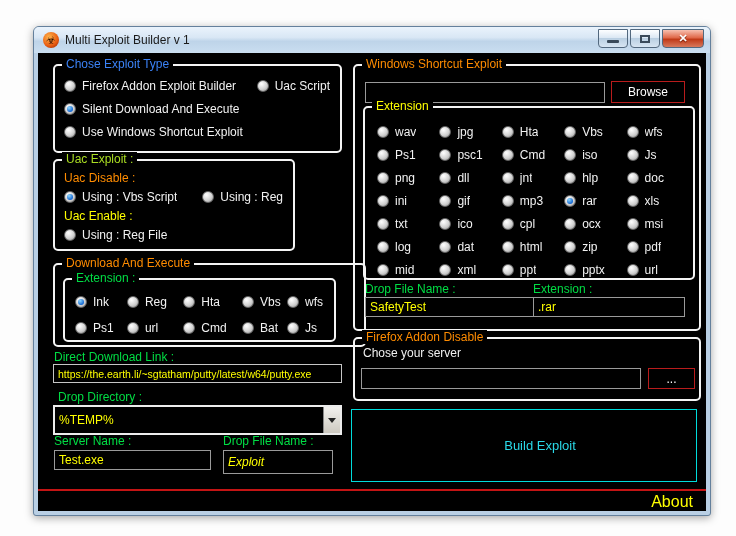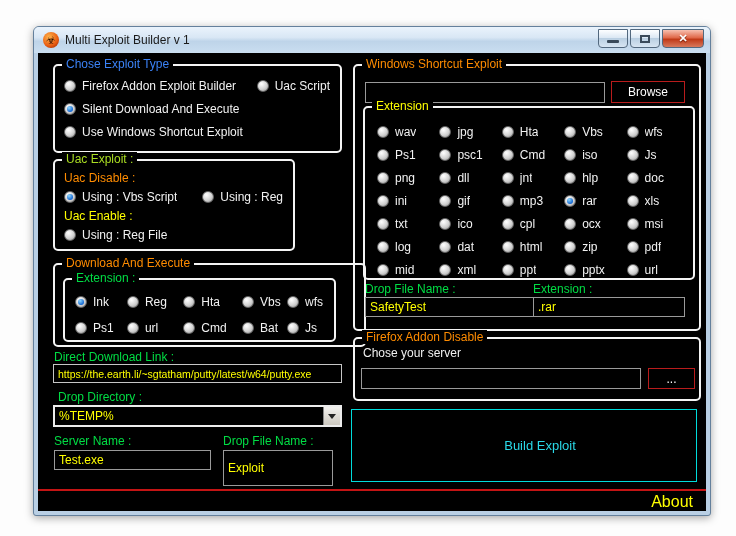--- a/index.html
+++ b/index.html
@@ -65,31 +65,31 @@
   .inline-lbl { font-size:12px; white-space:nowrap; }
 
   #grp-dne { left:15px; top:210px; width:313px; height:84px; }
   #grp-dne-ext { left:8px; top:13px; width:273px; height:64px;
                  display:grid; grid-template-columns:1.15fr 1.25fr 1.3fr 1fr .95fr;
                  grid-auto-rows:18px; row-gap:8px; padding:13px 4px 0 10px; align-items:center; }
 
   .lbl-direct  { left:16px; top:297px; }
   #input-url   { left:15px; top:311px; width:289px; height:19px; font-size:10.5px; border-color:#c6c6c6; }
   .lbl-dropdir { left:20px; top:337px; }
-  #combo { position:absolute; left:15px; top:352px; width:289px; height:22px; background:#000;
+  #combo { position:absolute; left:15px; top:352px; width:289px; height:30px; background:#000;
            border:2px solid #ececec; display:flex; align-items:center; cursor:pointer; }
   #combo .combo-value { flex:1; color:#ffff00; font-size:12px; padding-left:4px; }
   #combo .combo-arrow-btn { width:17px; height:100%; background:linear-gradient(180deg,#f2f1ee,#cdc9c0);
            border-left:1px solid #888; display:flex; align-items:center; justify-content:center; }
   .arrow-down { width:0; height:0; border-left:4px solid transparent; border-right:4px solid transparent;
                 border-top:5px solid #222; }
   .lbl-server    { left:16px; top:381px; }
   #input-server  { left:16px; top:397px; width:157px; height:20px; }
   .lbl-dropfileL { left:185px; top:381px; }
-  #input-dropfileL { left:185px; top:397px; width:110px; height:36px; }
+  #input-dropfileL { left:185px; top:397px; width:110px; height:24px;font-style:italic; }
 
   
   #grp-ws { left:315px; top:11px; width:348px; height:267px; }
   #input-ws-file { left:10px; top:16px; width:240px; height:21px; }
   #btn-browse { left:256px; top:15px; width:74px; height:22px; }
   #grp-ws-ext { left:8px; top:40px; width:332px; height:174px;
                 display:grid; grid-template-columns:repeat(5,1fr);
                 grid-auto-rows:22px; row-gap:1px; padding:13px 4px 0 12px; align-items:center; }
   .lbl-ws-dropfile { left:10px; top:216px; }
   #input-ws-dropfile { left:10px; top:231px; width:175px; height:20px; }

